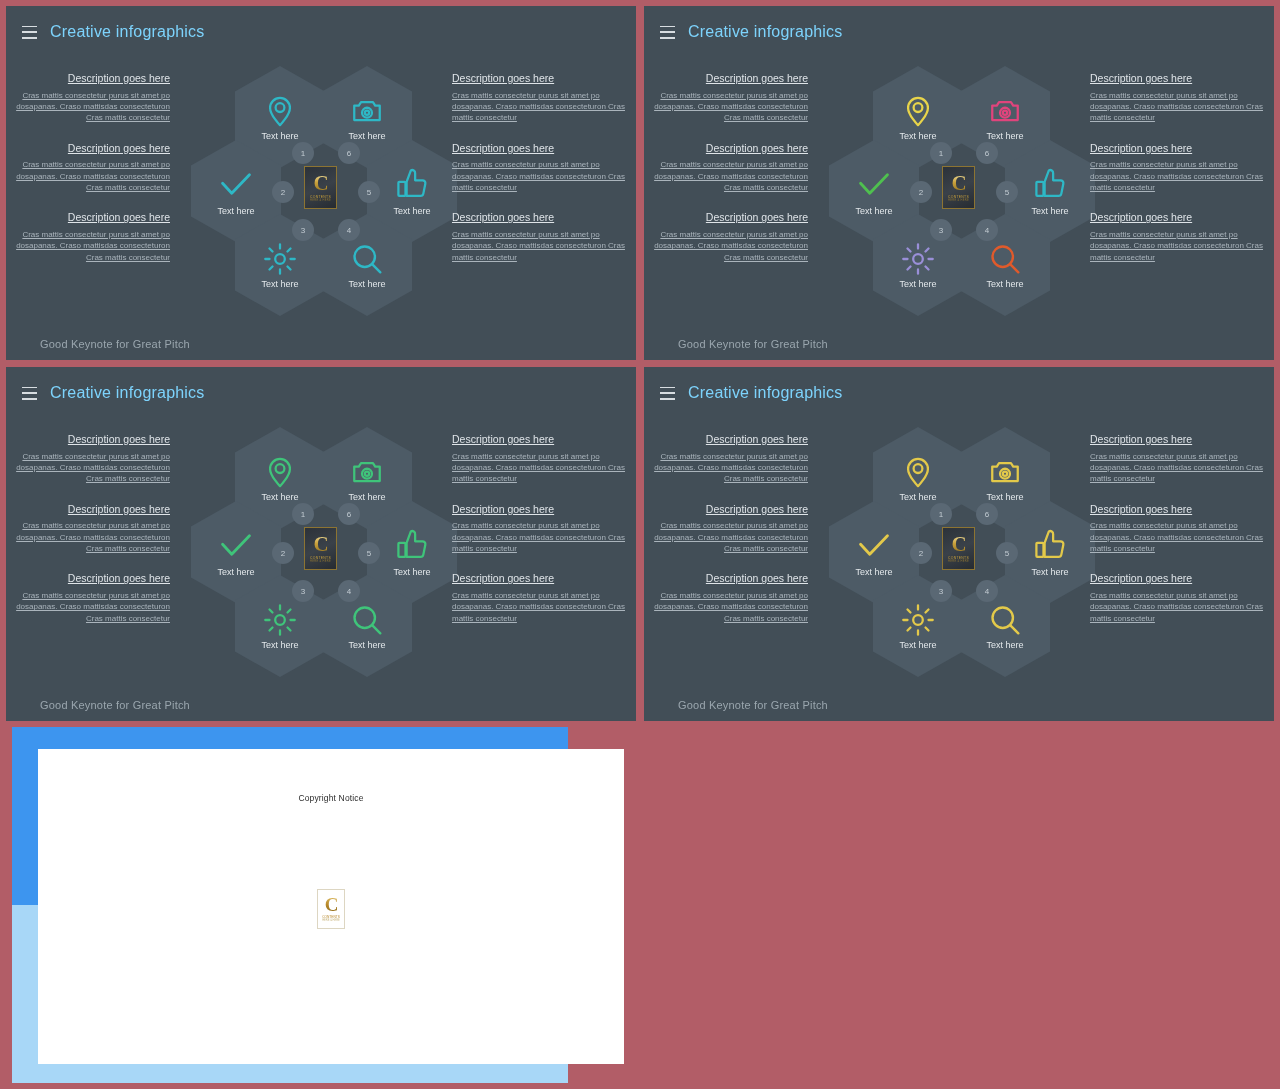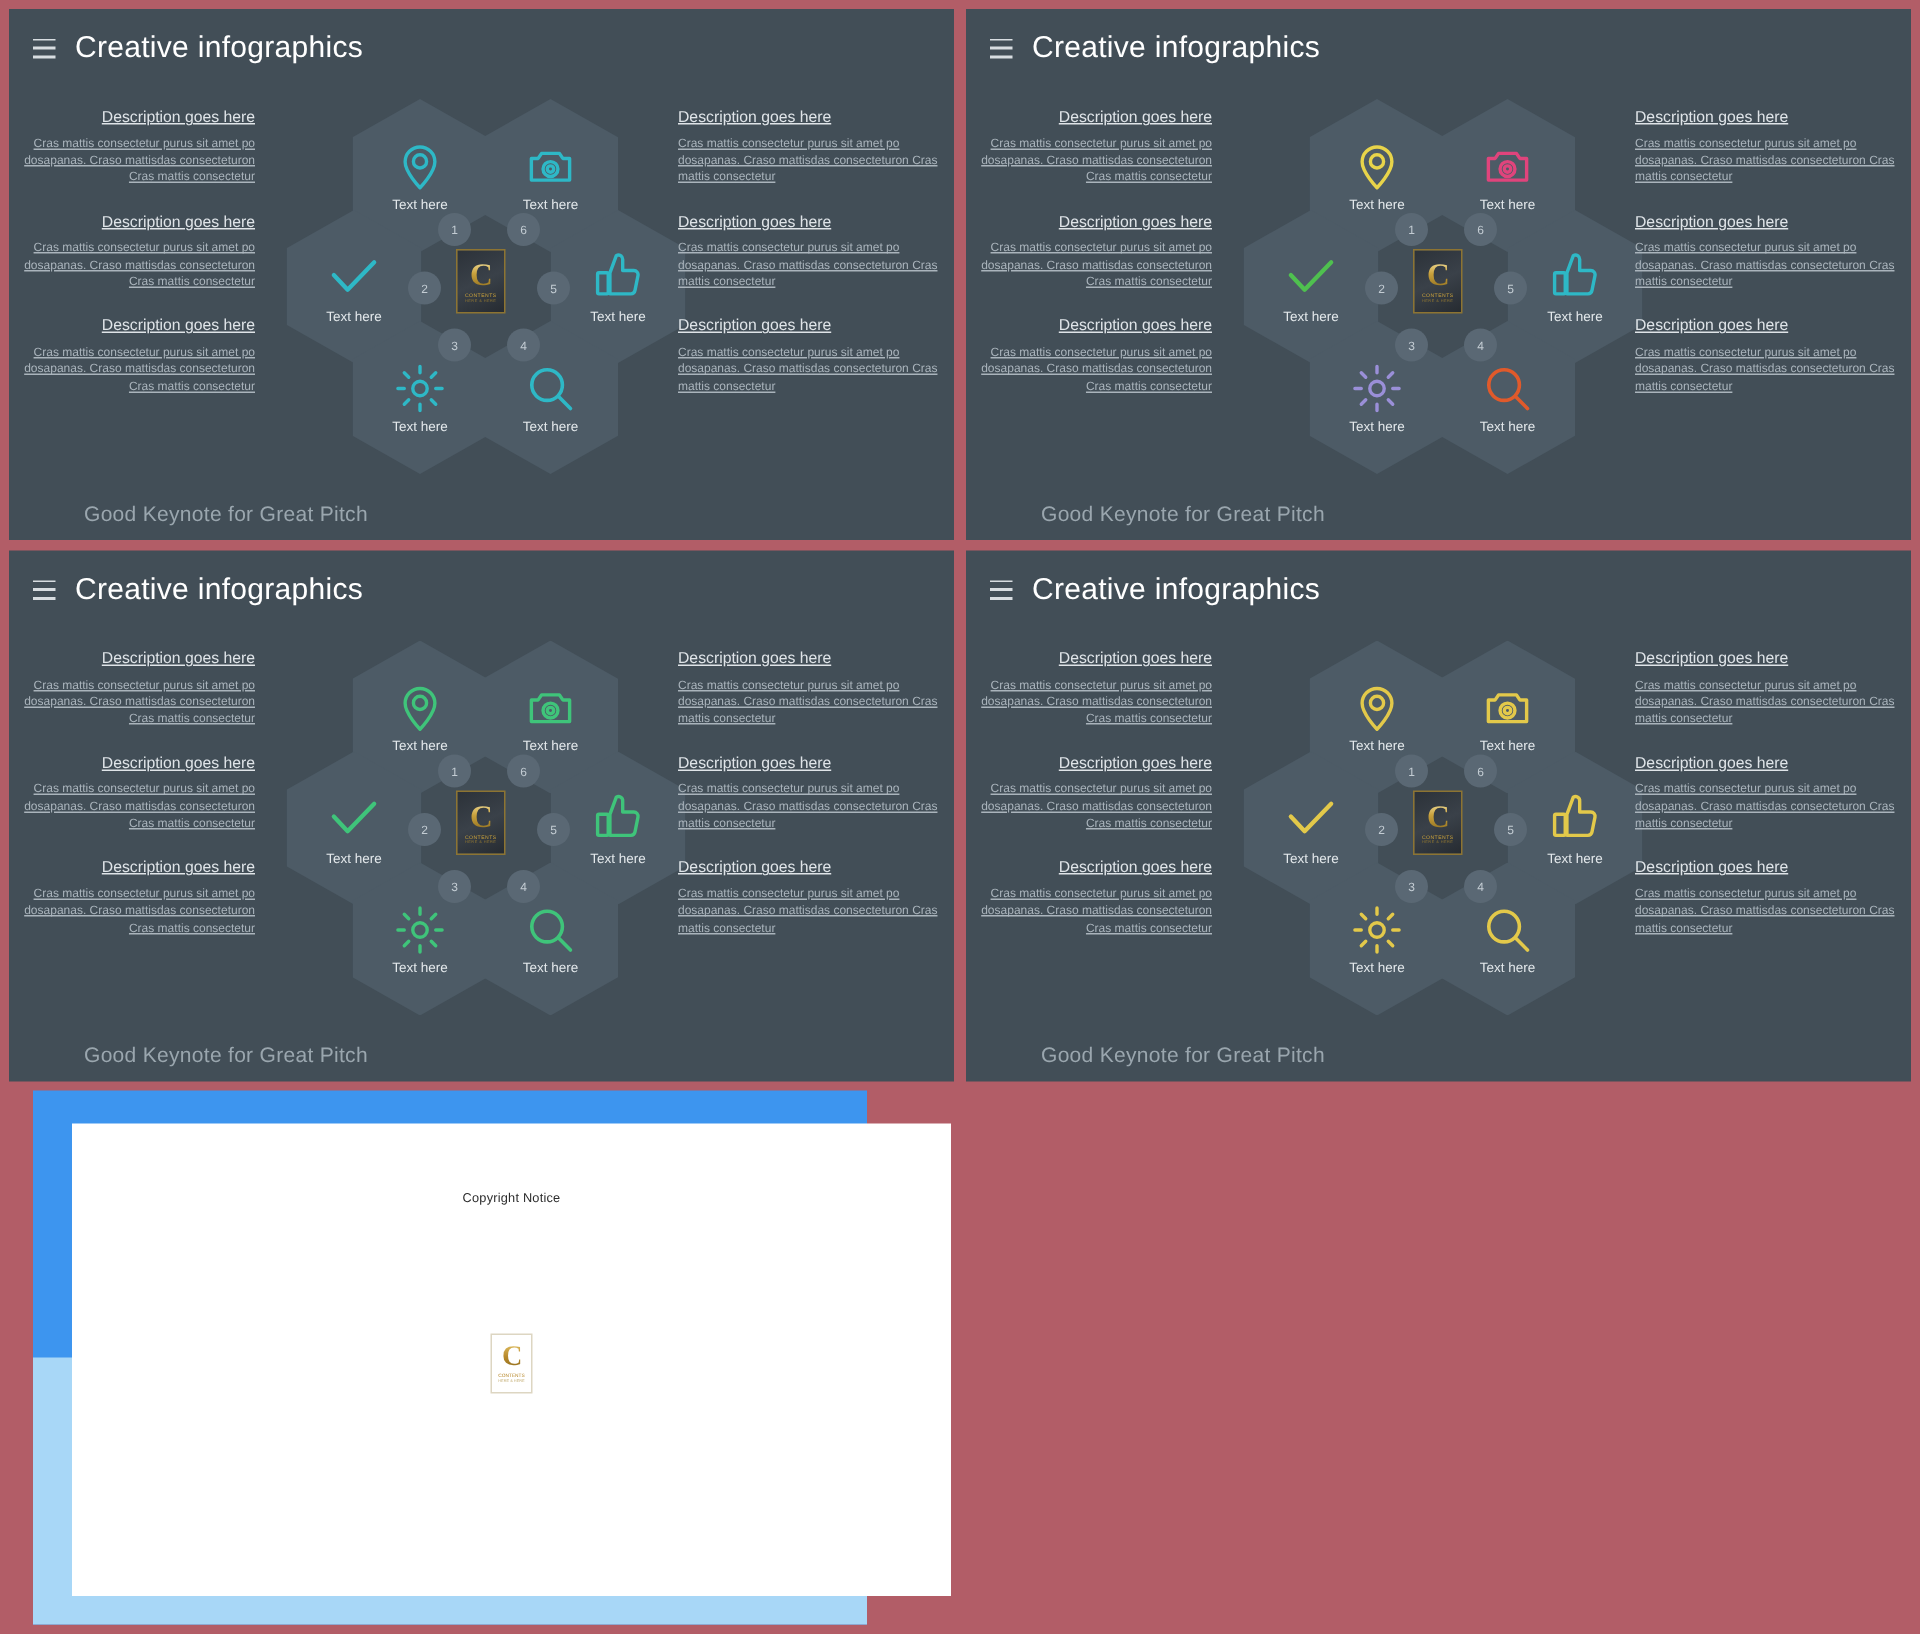--- a/index.html
+++ b/index.html
@@ -37,33 +37,33 @@
     padding-left: 16px;
   }
   .hamburger {
     width: 15px; height: 13px;
     display: flex; flex-direction: column; justify-content: space-between;
     margin-right: 13px;
     flex: 0 0 auto;
   }
   .hamburger i { display:block; height: 1.5px; width: 100%; background: #d8dde1; }
   .slide-title {
-    color: #ffffff;
-    font-size: 20px;
+    color: #7dd3fc;
+    font-size: 16px;
     font-weight: 400;
     letter-spacing: .2px;
     white-space: nowrap;
   }
 
   
   .slide-footer {
     position: absolute;
-    left: 50px; bottom: 10px;
+    left: 34px; bottom: 10px;
     color: #9aa6ae;
-    font-size: 14px;
+    font-size: 11px;
     letter-spacing: .2px;
   }
 
   
   .desc-col {
     position: absolute;
     top: 66px;
     width: 174px;
   }
   .desc-col.left  { left: 0px;  text-align: right; padding-right: 10px;}
@@ -168,21 +168,21 @@
     margin-top: 2px; line-height: 1; white-space: nowrap;
   }
   .center-logo .logoT2 {
     font-size: 2.6px; color: #8d7432; letter-spacing: .3px;
     margin-top: 1px; line-height: 1; white-space: nowrap;
   }
 
   
   .copy-panel {
     position: absolute;
-    left: 22px; top: 727px;
+    left: 12px; top: 727px;
     width: 556px; height: 356px;
     background: #3d95ef;
   }
   .copy-panel .band-lower {
     position: absolute;
     left: 0; bottom: 0;
     width: 100%; height: 178px;
     background: #a8d7f7;
   }
   .copy-page {

